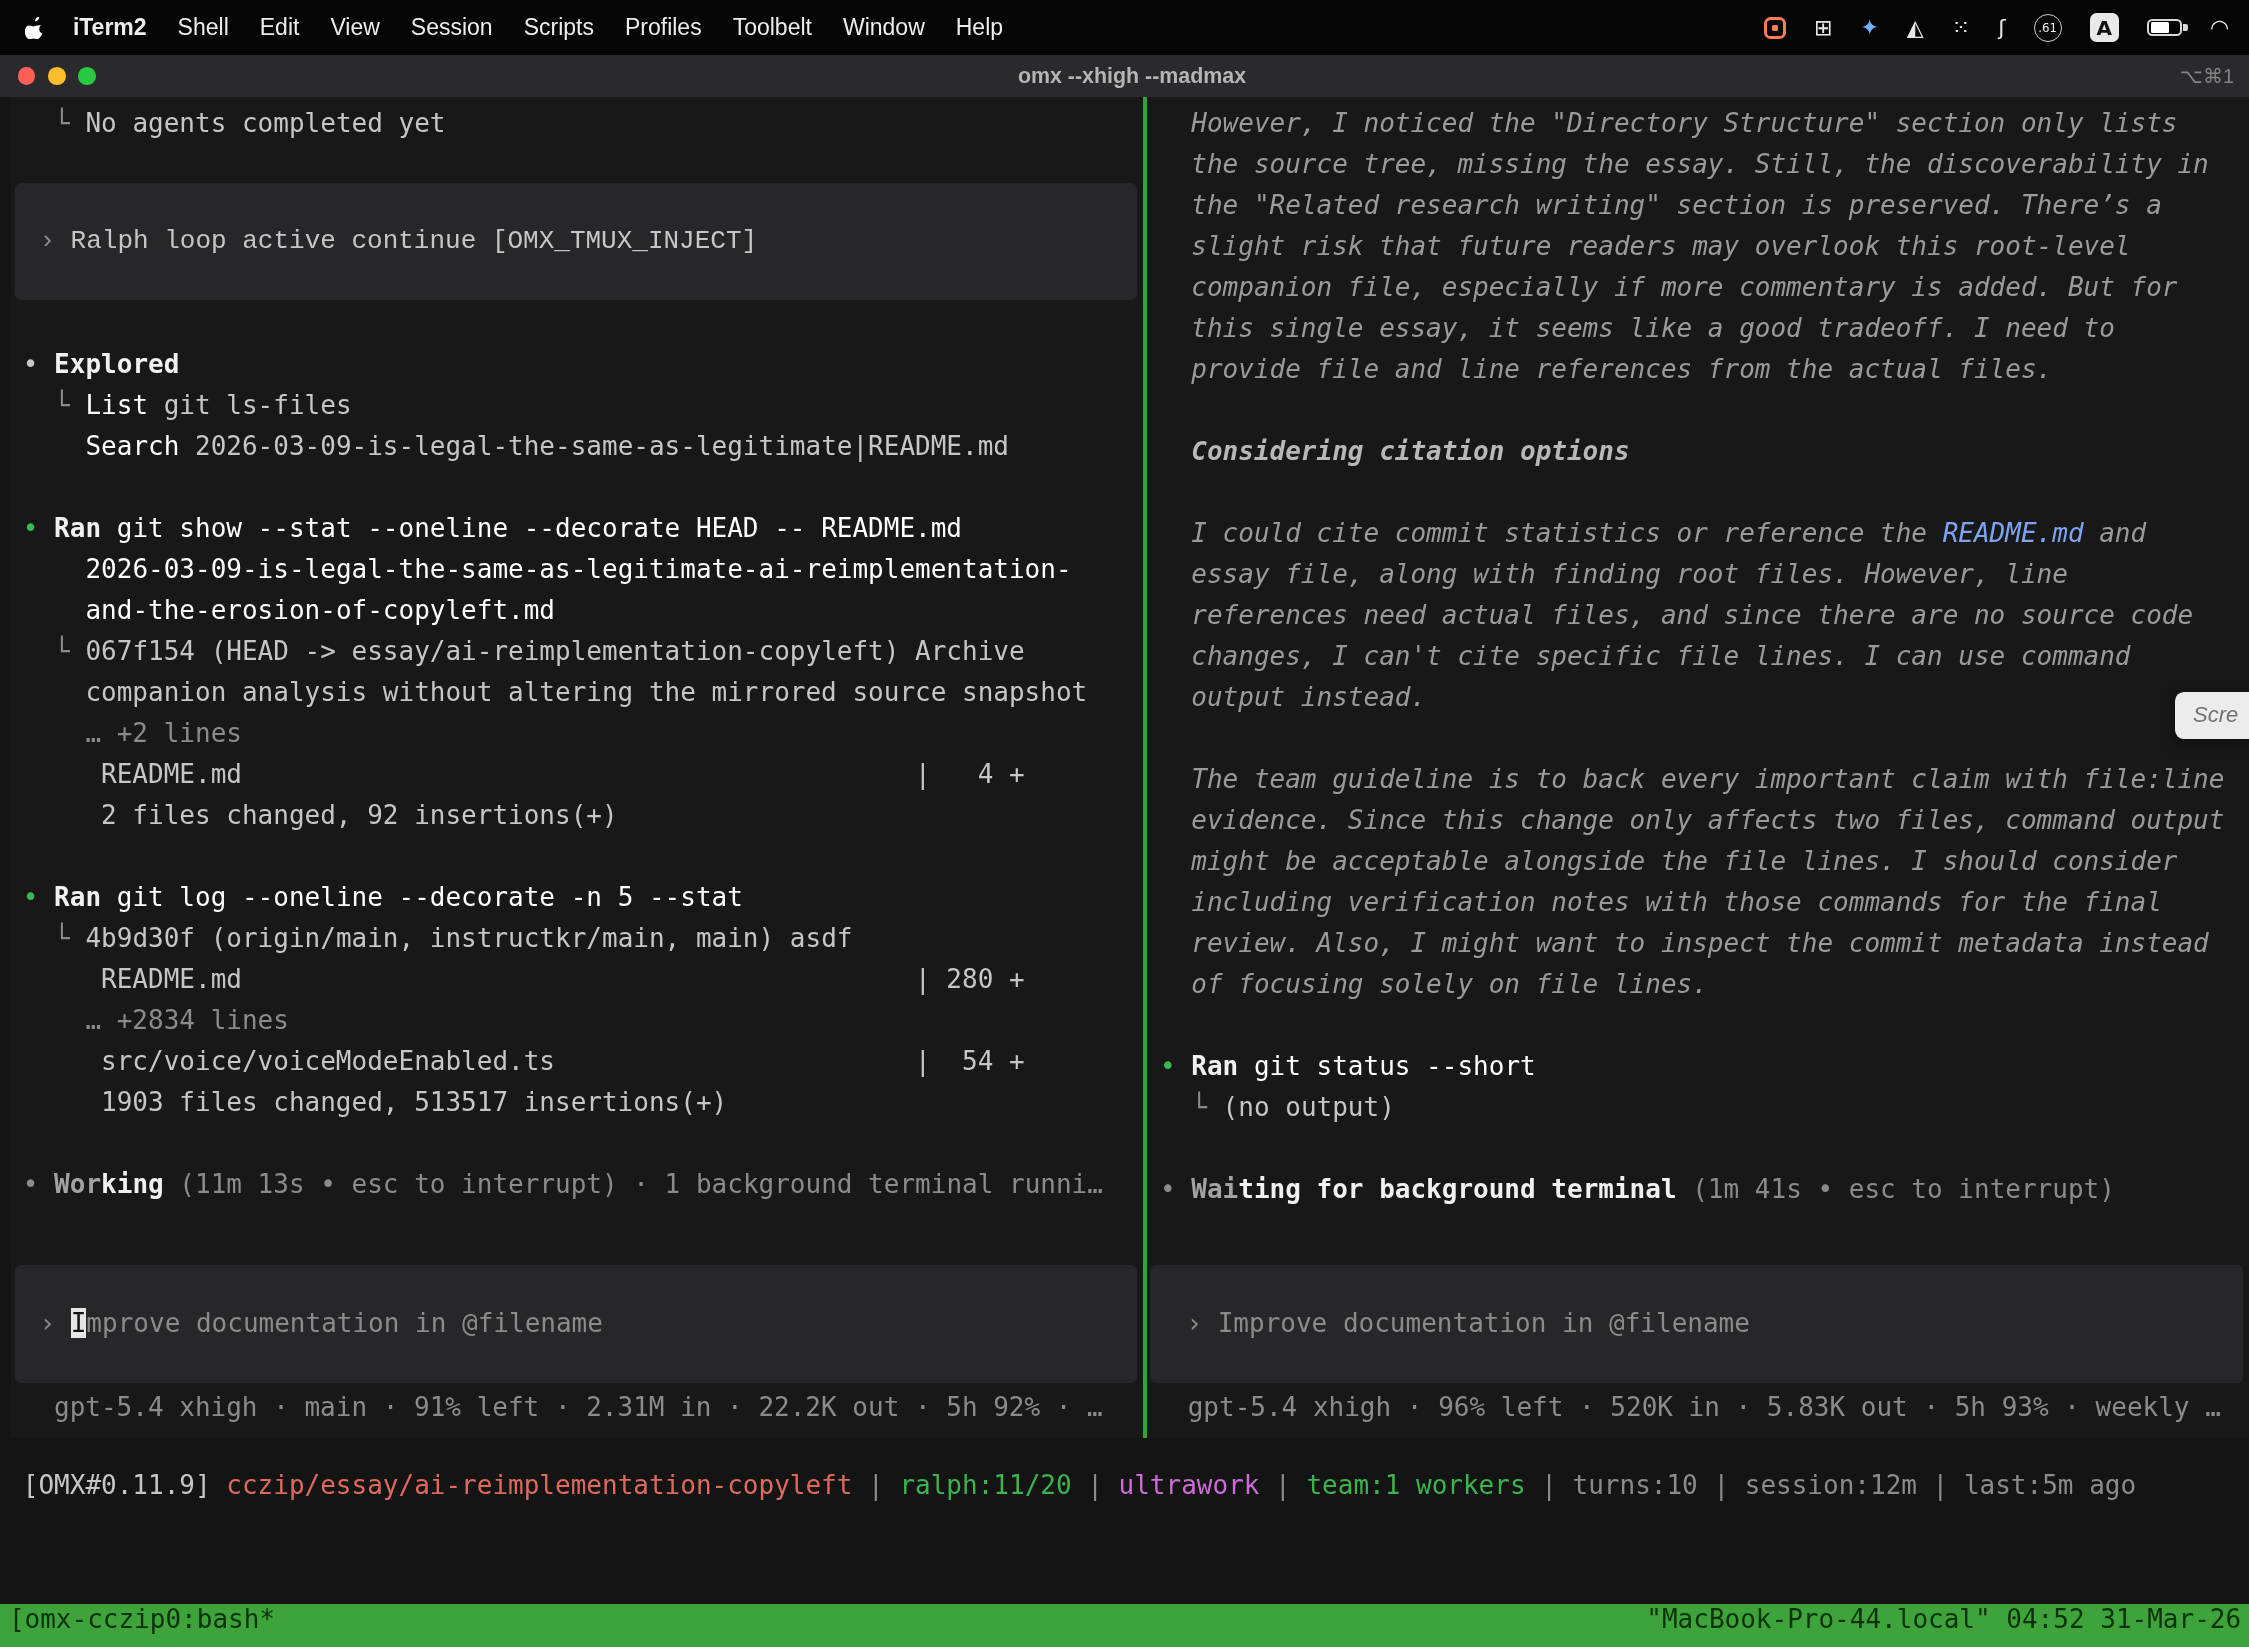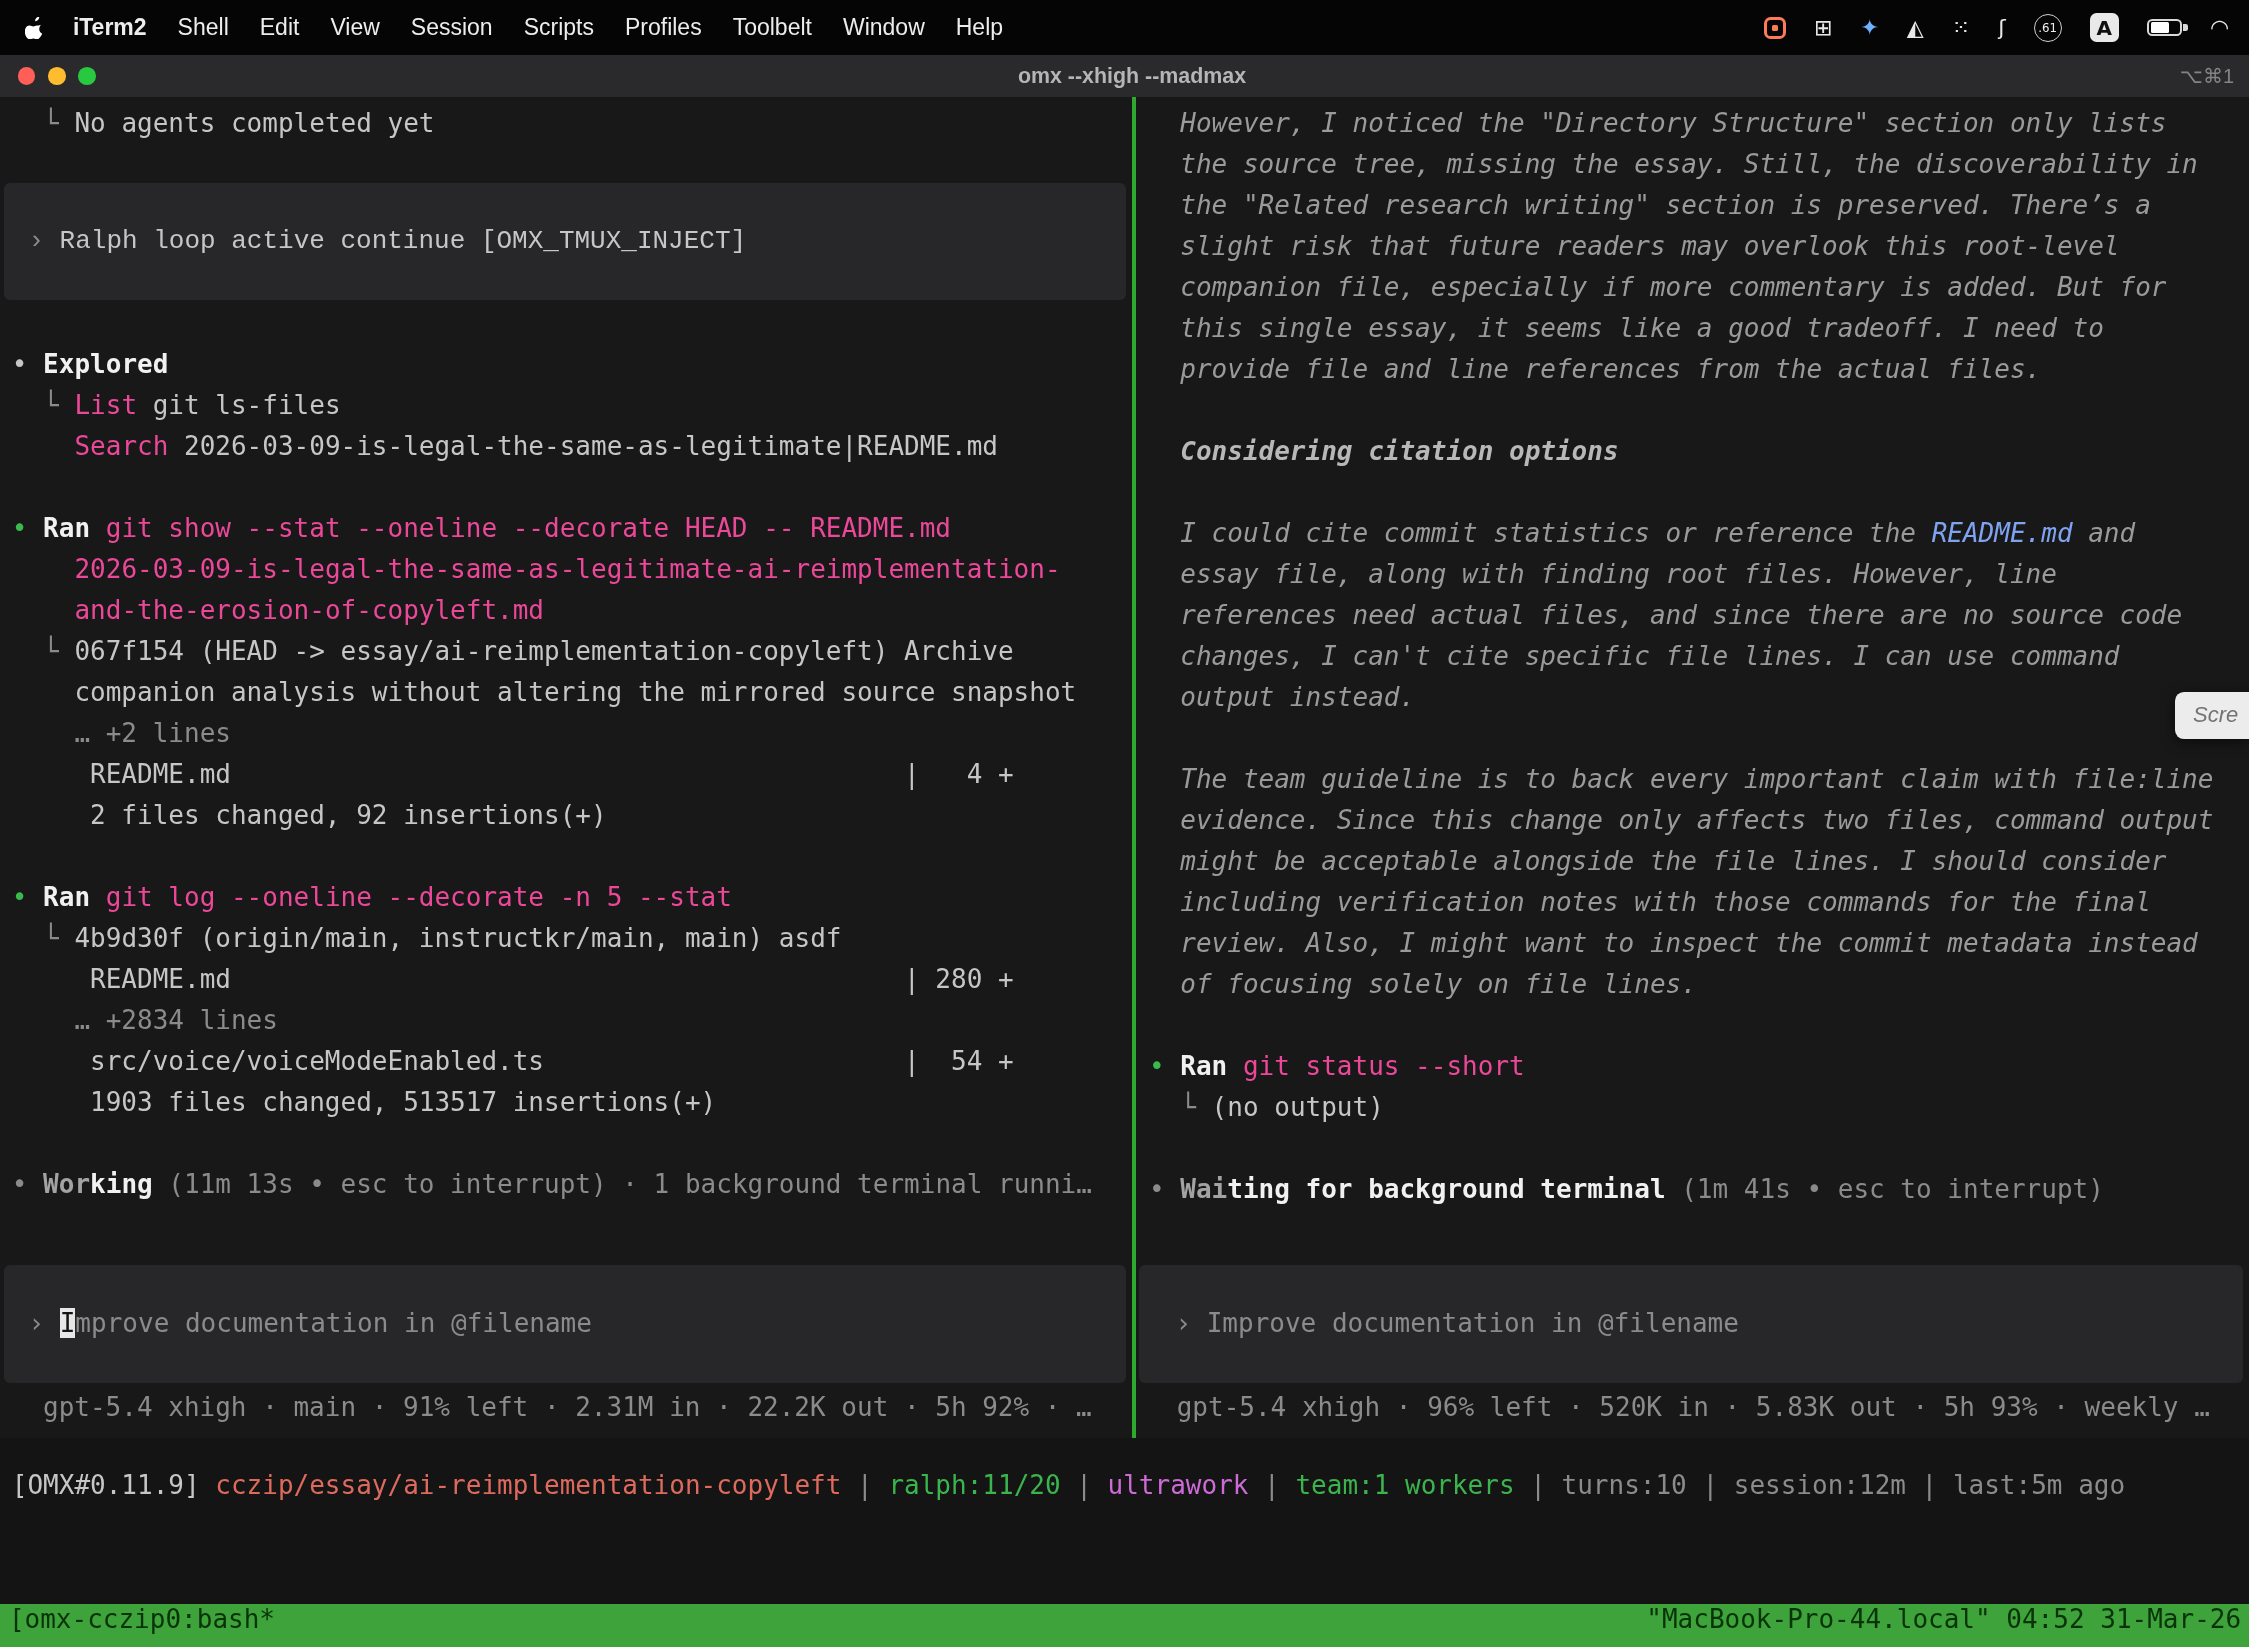--- a/index.html
+++ b/index.html
@@ -35,35 +35,35 @@
                display:flex; align-items:center; position:relative;
                font-family:"Liberation Sans", sans-serif; }
   .traffic { display:flex; gap:12.5px; padding-left:17.7px; z-index:2; }
   .light { width:17.7px; height:17.7px; border-radius:50%; }
   .light.red { background:#ff5f57; } .light.yellow { background:#febc2e; } .light.green { background:#28c840; }
   .win-title { position:absolute; left:14px; right:0; text-align:center; color:#b5b5b5;
                font-size:21.4px; font-weight:600; }
   .win-shortcut { margin-left:auto; padding-right:16px; color:#848484; font-size:20px; z-index:2; }
 
   
-  .terminal { position:absolute; top:97px; left:0; right:0; bottom:0; background:#141414; }
+  .terminal { position:absolute; top:97px; left:0; right:0; bottom:0; background:#141414;padding-left:11px; }
   .panes { display:flex; height:1341px; }
   .pane { position:relative; overflow:hidden; background:#181818; }
   .pane.left  { width:1132px; padding:5.9px 0 0 0; }
   .pane.right { flex:1; padding:5.9px 0 0 13.3px; }
   .divider { width:3.7px; background:#2ea82e; }
 
   .flow-left { padding-left:11.8px; }
   .tline { white-space:pre; font-size:26px; line-height:41px; height:41px; color:#c6c6c6; }
 
   .fg     { color:#c6c6c6; }
   .dim    { color:#8b8b8b; }
   .b      { color:#f1f1f1; font-weight:bold; }
   .bdim   { color:#a3a3a3; font-weight:bold; }
-  .blue   { color:#ec4899;margin-top:28px; }
+  .blue   { color:#ffffff;margin-top:28px; }
   .grn    { color:#39b94e; }
   .grn2   { color:#3cb44e; }
   .red    { color:#dd6a5d; }
   .mag    { color:#cc6bd6; }
   .it     { color:#9a9a9a; font-style:italic; }
   .itb    { color:#b8b8b8; font-style:italic; font-weight:bold; }
   .itblue { color:#7fa3f0; font-style:italic; }
   .cursor { background:#e6e6e6; color:#141414; }
 
   .inject-box { background:#272729; border-radius:5.9px; margin:39px 5.9px 0 4.4px; padding:38px 10.3px 38px 24px;font-family:Liberation Mono, monospace; }

